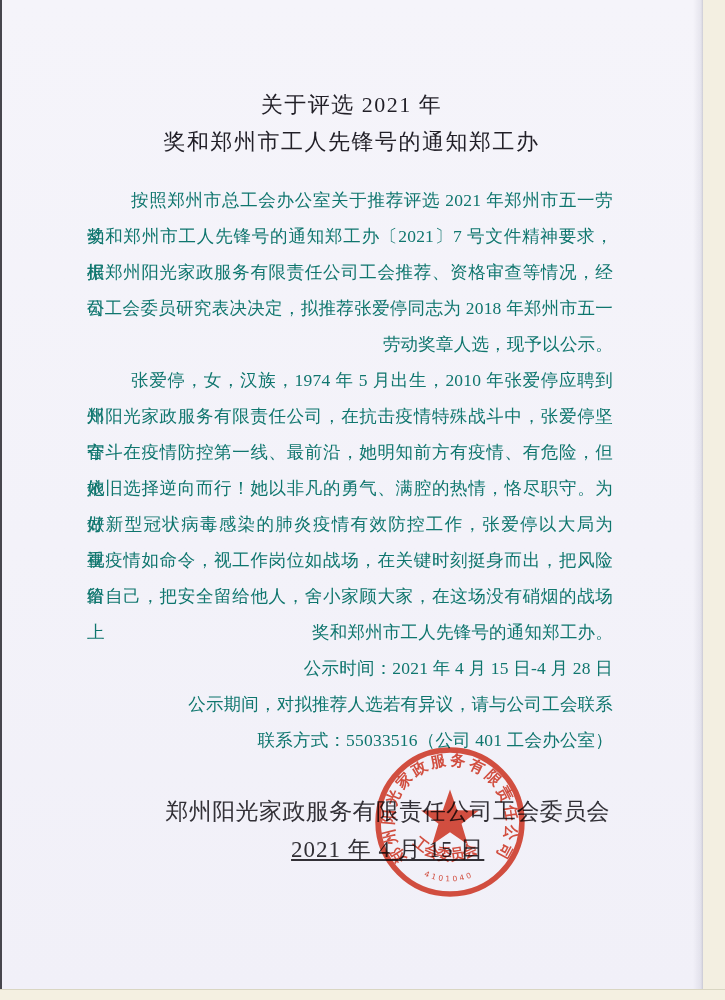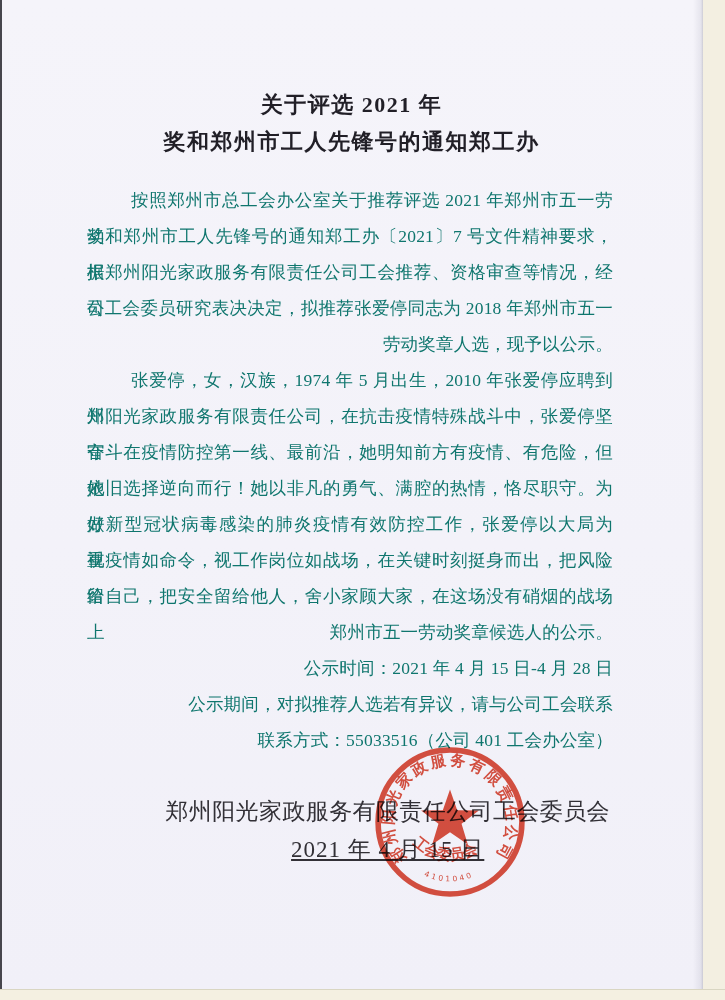--- a/index.html
+++ b/index.html
@@ -26,21 +26,21 @@
     background: #47464d;
   }
   .edge-bottom {
     position: absolute; left: 0; top: 989px; width: 725px; height: 11px;
     background: #f4f0e1; border-top: 1px solid #d9d6c2;
   }
 
   .doc-title {
     position: absolute; left: 0; top: 86px; width: 703px;
     text-align: center;
-    font-size: 22px; font-weight: 700; color: #211f27;
+    font-size: 22px; font-weight: 400; color: #211f27;
     letter-spacing: 1.5px; line-height: 37px;
   }
 
   .body-text {
     position: absolute; left: 87px; top: 182px; width: 526px;
     font-size: 17.5px; color: #0f766e; letter-spacing: 0.2px;
   }
   .line {
     height: 36px; line-height: 36px;
     text-align: right;
@@ -87,21 +87,21 @@
   <div class="line fill">据郑州阳光家政服务有限责任公司工会推荐、资格审查等情况，经公</div>
   <div class="line fill">司工会委员研究表决决定，拟推荐张爱停同志为 2018 年郑州市五一</div>
   <div class="line">劳动奖章人选，现予以公示。</div>
   <div class="line indent fill">张爱停，女，汉族，1974 年 5 月出生，2010 年张爱停应聘到郑</div>
   <div class="line fill">州阳光家政服务有限责任公司，在抗击疫情特殊战斗中，张爱停坚守</div>
   <div class="line fill">奋斗在疫情防控第一线、最前沿，她明知前方有疫情、有危险，但她</div>
   <div class="line fill">依旧选择逆向而行！她以非凡的勇气、满腔的热情，恪尽职守。为做</div>
   <div class="line fill">好新型冠状病毒感染的肺炎疫情有效防控工作，张爱停以大局为重，</div>
   <div class="line fill">视疫情如命令，视工作岗位如战场，在关键时刻挺身而出，把风险留</div>
   <div class="line fill">给自己，把安全留给他人，舍小家顾大家，在这场没有硝烟的战场上</div>
-  <div class="line">郑州市五一劳动奖章候选人的公示。</div>
+  <div class="line">奖和郑州市工人先锋号的通知郑工办。</div>
   <div class="line indent">公示时间：2021 年 4 月 15 日-4 月 28 日</div>
   <div class="line indent">公示期间，对拟推荐人选若有异议，请与公司工会联系</div>
   <div class="line indent">联系方式：55033516（公司 401 工会办公室）</div>
 </div>
 
 <div class="signature">
   <div class="committee">郑州阳光家政服务有限责任公司工会委员会</div>
   <div class="sig-date">2021 年 4 月 15 日</div>
 </div>
 

